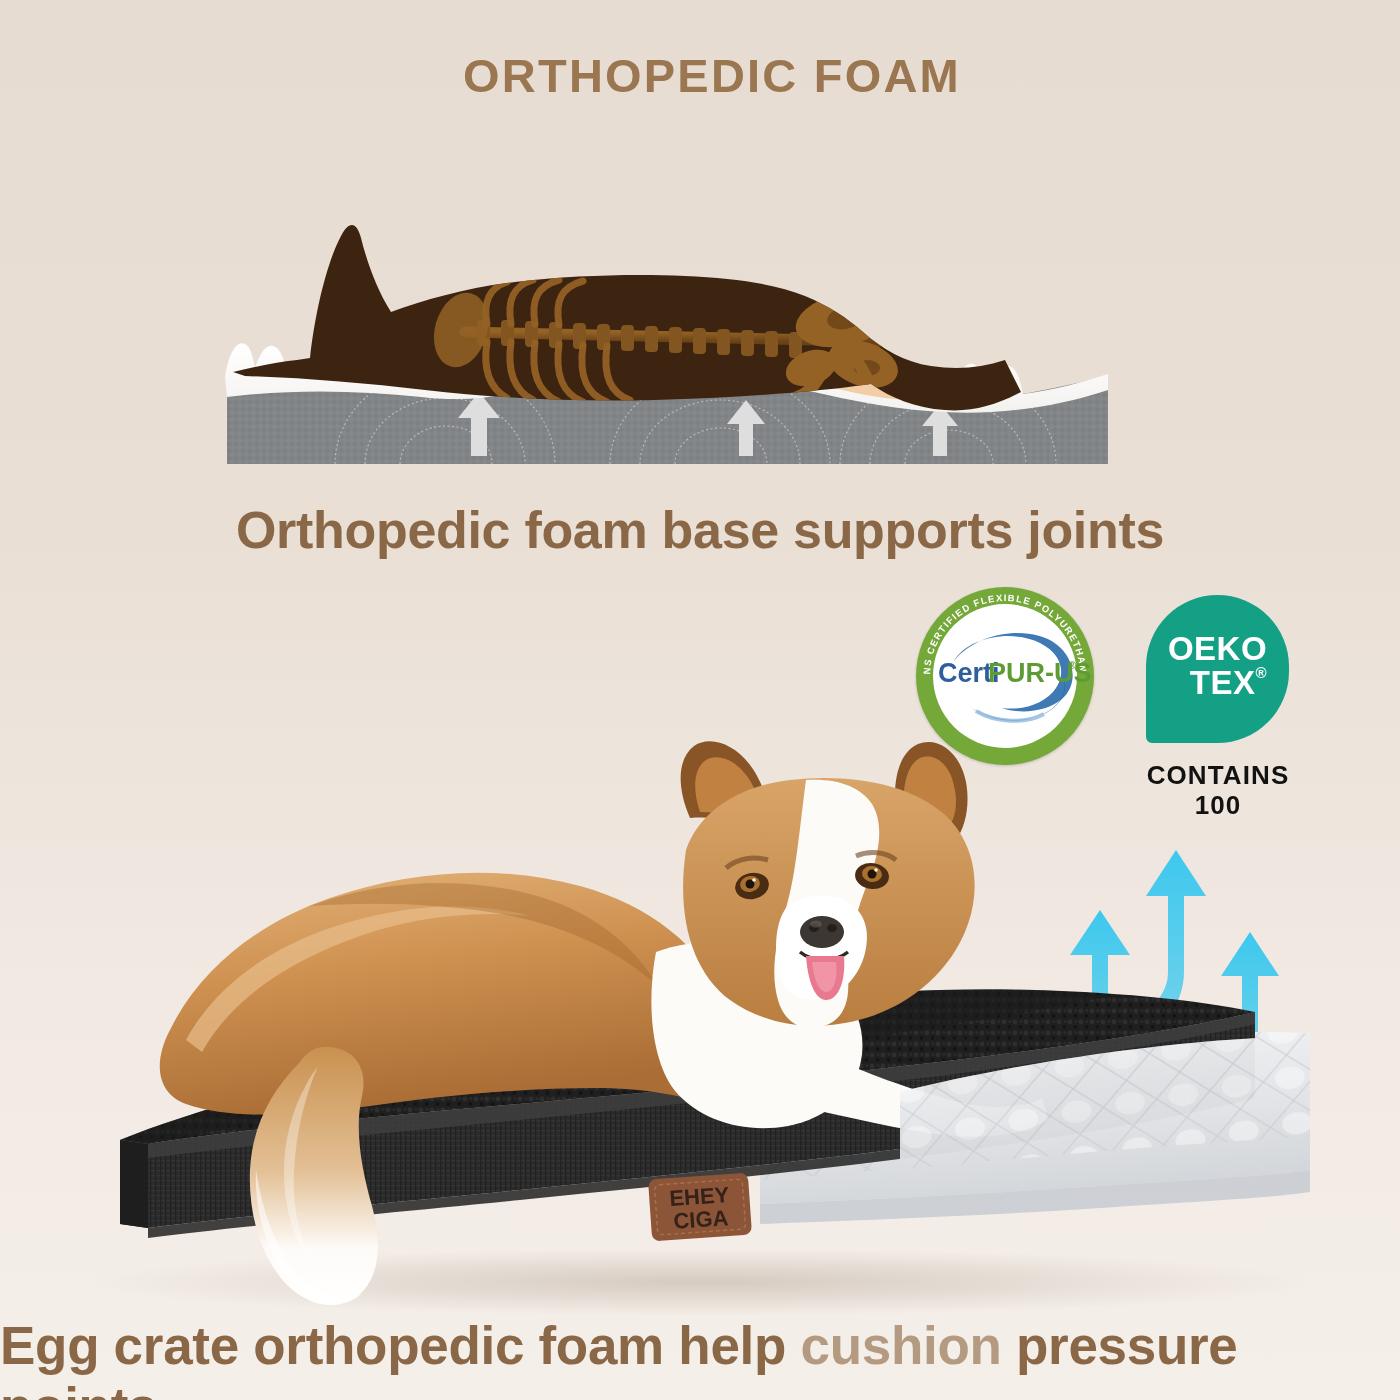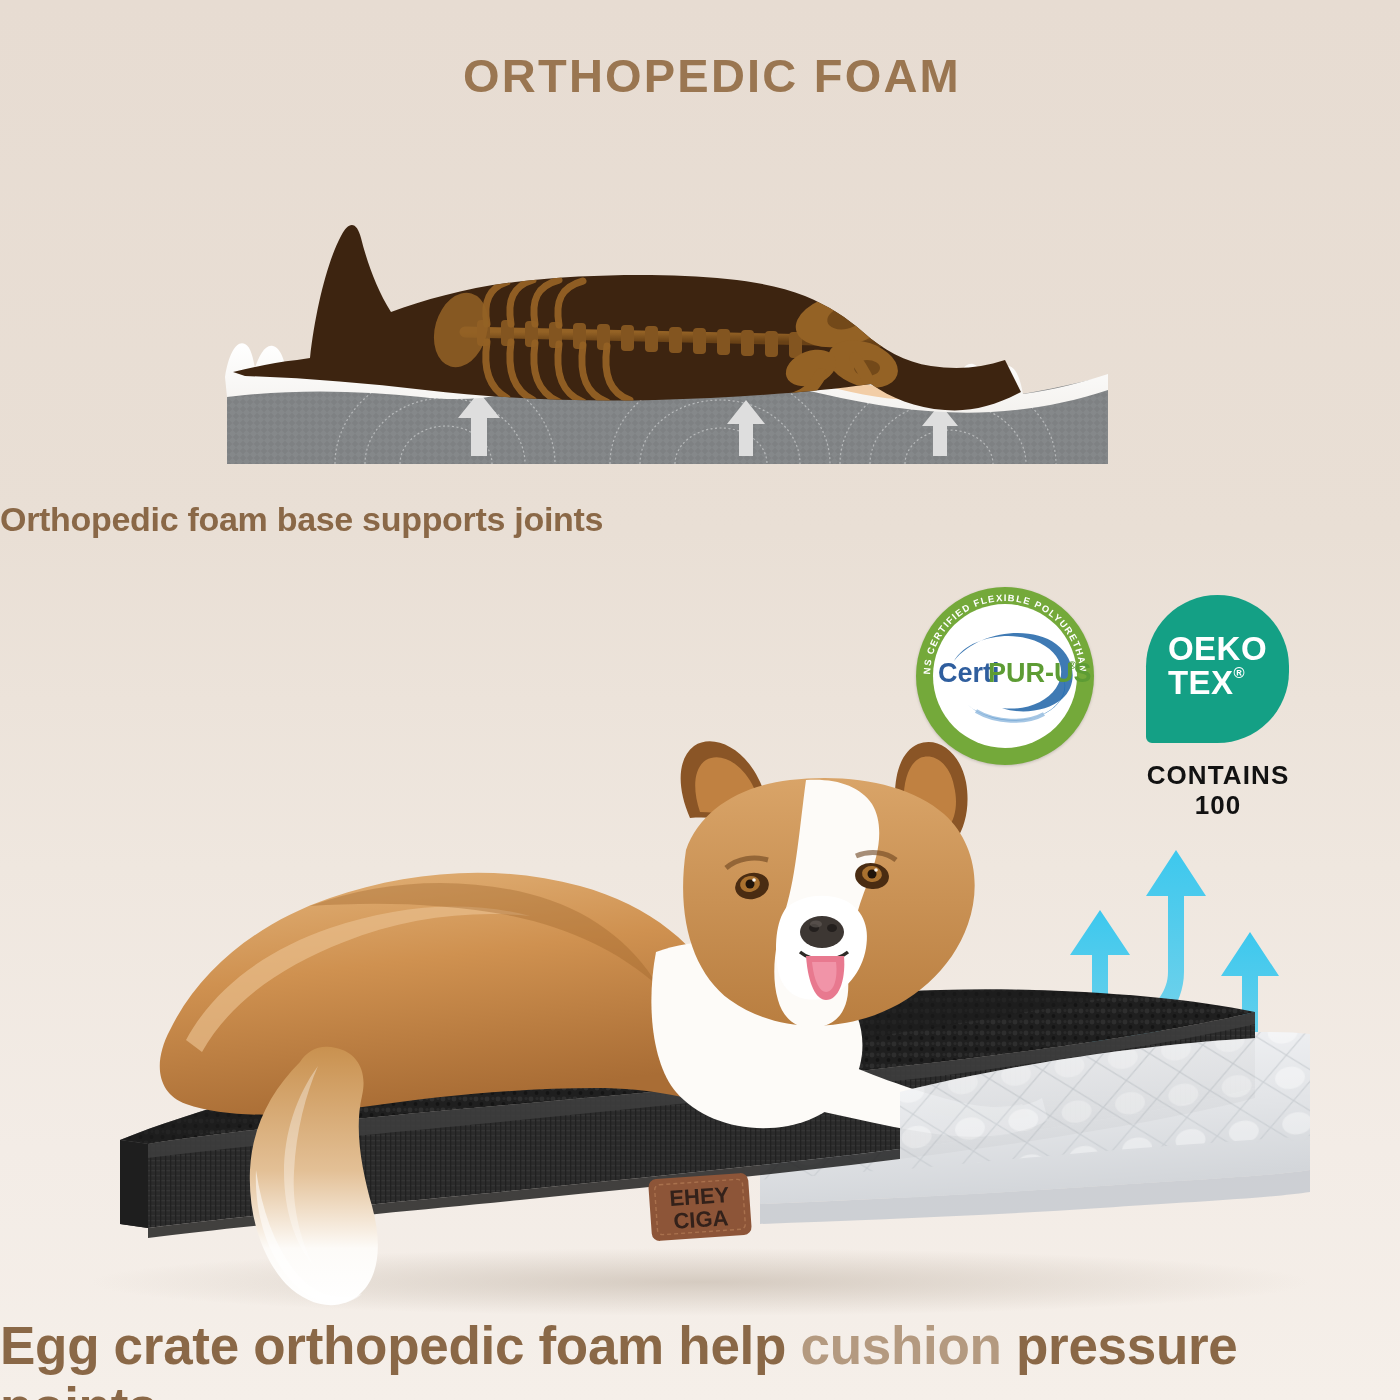--- a/index.html
+++ b/index.html
@@ -18,22 +18,22 @@
     font-size:47px; font-weight:bold; letter-spacing:2.2px;
     color:#9a7651;
   }
 
   
   .illus-wrap{ position:absolute; left:215px; top:192px; width:905px; height:282px; }
   .illus-svg{ display:block; width:100%; height:100%; }
 
   .caption-top{
     position:absolute; top:500px; left:0; width:100%;
-    text-align:left;
-    font-size:34px; font-weight:bold; letter-spacing:-0.3px;
+    text-align:center;
+    font-size:52px; font-weight:bold; letter-spacing:-0.3px;
     color:#8a6847;
   }
 
   
   .badge-certipur{
     position:absolute; left:916px; top:587px; width:178px; height:178px;
     border-radius:50%;
     background:#74a93a;
     box-shadow:0 1px 3px rgba(0,0,0,.18);
   }
@@ -45,21 +45,21 @@
   .cp-ring-text text{ font-family:"Liberation Sans",sans-serif; font-weight:bold; fill:#ffffff; }
   .cp-core{ position:absolute; inset:0; }
 
   .badge-oeko{
     position:absolute; left:1146px; top:595px; width:143px; height:148px;
     background:#14a085;
     border-radius:72px 72px 72px 6px;
     display:flex; align-items:center; justify-content:center;
   }
   .oeko-text{
-    color:#fff; font-weight:bold; text-align:left;
+    color:#fff; font-weight:bold; text-align:right;
     font-size:33px; line-height:0.98; letter-spacing:0.5px;
     margin-top:-6px;
   }
   .oeko-text sup{ font-size:15px; vertical-align:16px; }
   .oeko-std{
     position:absolute; left:1120px; top:760px; width:196px;
     text-align:center; color:#121212; font-weight:bold;
     font-size:26px; line-height:1.16; letter-spacing:1.1px;
   }
 

